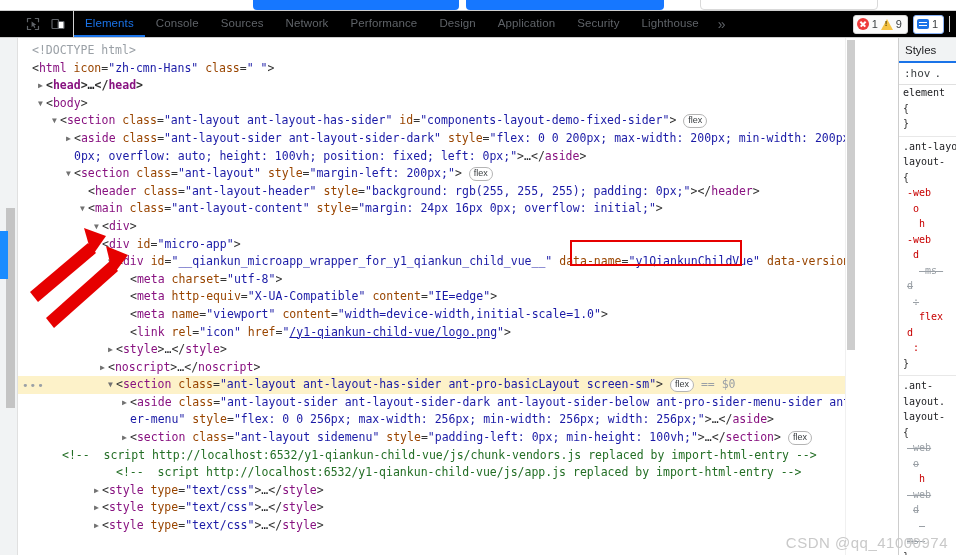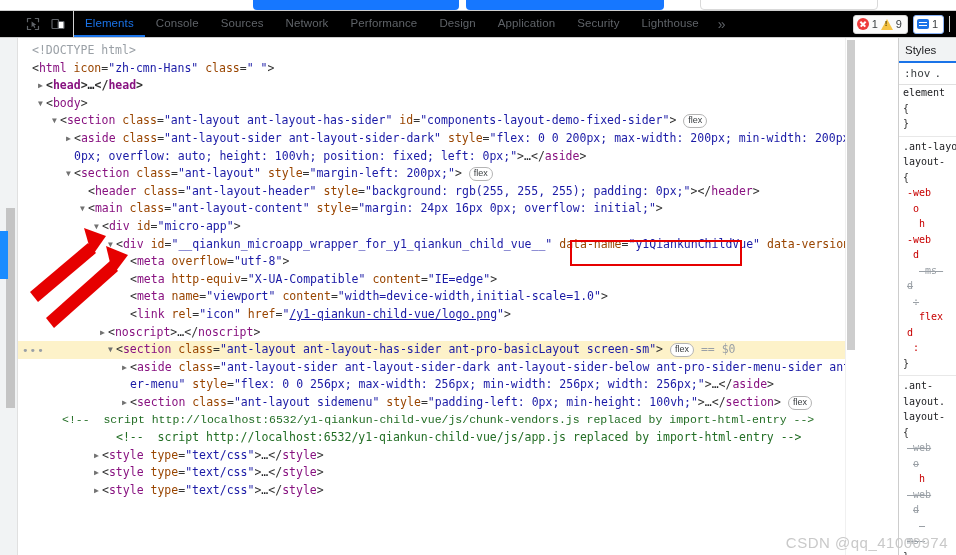--- a/index.html
+++ b/index.html
@@ -472,32 +472,34 @@
             <div class="node" style="padding-left: 6px;"><span class="arrow blank">&nbsp;</span><span><span class="dt">&lt;!DOCTYPE html&gt;</span></span></div>
             <div class="node" style="padding-left: 6px;"><span class="arrow blank">&nbsp;</span><span><span class="pn">&lt;</span><span class="tg">html</span> <span class="at">icon</span><span class="pn">=</span><span class="av">"zh-cmn-Hans"</span> <span class="at">class</span><span class="pn">=</span><span class="av">" "</span><span class="pn">&gt;</span></span></div>
             <div class="node" style="padding-left: 20px; font-weight: bold;"><span class="arrow">▶</span><span><span class="pn">&lt;</span><span class="tg">head</span><span class="pn">&gt;</span><span class="txt">…</span><span class="pn">&lt;/</span><span class="tg">head</span><span class="pn">&gt;</span></span></div>
             <div class="node" style="padding-left: 20px;"><span class="arrow">▼</span><span><span class="pn">&lt;</span><span class="tg">body</span><span class="pn">&gt;</span></span></div>
             <div class="node" style="padding-left: 34px;"><span class="arrow">▼</span><span><span class="pn">&lt;</span><span class="tg">section</span> <span class="at">class</span><span class="pn">=</span><span class="av">"ant-layout ant-layout-has-sider"</span> <span class="at">id</span><span class="pn">=</span><span class="av">"components-layout-demo-fixed-sider"</span><span class="pn">&gt;</span> <span class="badge-flex">flex</span></span></div>
             <div class="node" style="padding-left: 48px;"><span class="arrow">▶</span><span><span class="pn">&lt;</span><span class="tg">aside</span> <span class="at">class</span><span class="pn">=</span><span class="av">"ant-layout-sider ant-layout-sider-dark"</span> <span class="at">style</span><span class="pn">=</span><span class="av">"flex: 0 0 200px; max-width: 200px; min-width: 200px; width: 20</span></span></div>
             <div class="node" style="padding-left: 48px;"><span class="arrow blank">&nbsp;</span><span><span class="av">0px; overflow: auto; height: 100vh; position: fixed; left: 0px;"</span><span class="pn">&gt;</span><span class="txt">…</span><span class="pn">&lt;/</span><span class="tg">aside</span><span class="pn">&gt;</span></span></div>
             <div class="node" style="padding-left: 48px;"><span class="arrow">▼</span><span><span class="pn">&lt;</span><span class="tg">section</span> <span class="at">class</span><span class="pn">=</span><span class="av">"ant-layout"</span> <span class="at">style</span><span class="pn">=</span><span class="av">"margin-left: 200px;"</span><span class="pn">&gt;</span> <span class="badge-flex">flex</span></span></div>
             <div class="node" style="padding-left: 62px;"><span class="arrow blank">&nbsp;</span><span><span class="pn">&lt;</span><span class="tg">header</span> <span class="at">class</span><span class="pn">=</span><span class="av">"ant-layout-header"</span> <span class="at">style</span><span class="pn">=</span><span class="av">"background: rgb(255, 255, 255); padding: 0px;"</span><span class="pn">&gt;&lt;/</span><span class="tg">header</span><span class="pn">&gt;</span></span></div>
             <div class="node" style="padding-left: 62px;"><span class="arrow">▼</span><span><span class="pn">&lt;</span><span class="tg">main</span> <span class="at">class</span><span class="pn">=</span><span class="av">"ant-layout-content"</span> <span class="at">style</span><span class="pn">=</span><span class="av">"margin: 24px 16px 0px; overflow: initial;"</span><span class="pn">&gt;</span></span></div>
+            <div class="node" style="padding-left: 76px;"><span class="arrow">▼</span><span><span class="pn">&lt;</span><span class="tg">div</span><span class="pn">&gt;</span></span></div>
             <div class="node" style="padding-left: 76px;"><span class="arrow">▼</span><span><span class="pn">&lt;</span><span class="tg">div</span> <span class="at">id</span><span class="pn">=</span><span class="av">"micro-app"</span><span class="pn">&gt;</span></span></div>
             <div class="node" style="padding-left: 90px;"><span class="arrow">▼</span><span><span class="pn">&lt;</span><span class="tg">div</span> <span class="at">id</span><span class="pn">=</span><span class="av">"__qiankun_microapp_wrapper_for_y1_qiankun_child_vue__"</span> <span class="at">data-name</span><span class="pn">=</span><span class="av">"y1QiankunChildVue"</span> <span class="at">data-version</span><span class="pn">=</span><span class="av">"2.7.0"</span></span></div>
-            <div class="node" style="padding-left: 104px;"><span class="arrow blank">&nbsp;</span><span><span class="pn">&lt;</span><span class="tg">meta</span> <span class="at">overflow</span><span class="pn">=</span><span class="av">"utf-8"</span><span class="pn">&gt;</span></span></div>
+            <div class="node" style="padding-left: 104px;"><span class="arrow blank">&nbsp;</span><span><span class="pn">&lt;</span><span class="tg">meta</span> <span class="at">charset</span><span class="pn">=</span><span class="av">"utf-8"</span><span class="pn">&gt;</span></span></div>
             <div class="node" style="padding-left: 104px;"><span class="arrow blank">&nbsp;</span><span><span class="pn">&lt;</span><span class="tg">meta</span> <span class="at">http-equiv</span><span class="pn">=</span><span class="av">"X-UA-Compatible"</span> <span class="at">content</span><span class="pn">=</span><span class="av">"IE=edge"</span><span class="pn">&gt;</span></span></div>
             <div class="node" style="padding-left: 104px;"><span class="arrow blank">&nbsp;</span><span><span class="pn">&lt;</span><span class="tg">meta</span> <span class="at">name</span><span class="pn">=</span><span class="av">"viewport"</span> <span class="at">content</span><span class="pn">=</span><span class="av">"width=device-width,initial-scale=1.0"</span><span class="pn">&gt;</span></span></div>
             <div class="node" style="padding-left: 104px;"><span class="arrow blank">&nbsp;</span><span><span class="pn">&lt;</span><span class="tg">link</span> <span class="at">rel</span><span class="pn">=</span><span class="av">"icon"</span> <span class="at">href</span><span class="pn">=</span><span class="av">"</span><span class="lnk">/y1-qiankun-child-vue/logo.png</span><span class="av">"</span><span class="pn">&gt;</span></span></div>
+            <div class="node" style="padding-left: 90px;"><span class="arrow">▶</span><span><span class="pn">&lt;</span><span class="tg">style</span><span class="pn">&gt;</span><span class="txt">…</span><span class="pn">&lt;/</span><span class="tg">style</span><span class="pn">&gt;</span></span></div>
             <div class="node" style="padding-left: 82px;"><span class="arrow">▶</span><span><span class="pn">&lt;</span><span class="tg">noscript</span><span class="pn">&gt;</span><span class="txt">…</span><span class="pn">&lt;/</span><span class="tg">noscript</span><span class="pn">&gt;</span></span></div>
             <div class="node selected" style="padding-left: 90px;"><span class="ellipsis-badge" style="left: 4px;">•••</span><span class="arrow">▼</span><span><span class="pn">&lt;</span><span class="tg">section</span> <span class="at">class</span><span class="pn">=</span><span class="av">"ant-layout ant-layout-has-sider ant-pro-basicLayout screen-sm"</span><span class="pn">&gt;</span> <span class="badge-flex">flex</span> <span class="eqdollar">== $0</span></span></div>
             <div class="node" style="padding-left: 104px;"><span class="arrow">▶</span><span><span class="pn">&lt;</span><span class="tg">aside</span> <span class="at">class</span><span class="pn">=</span><span class="av">"ant-layout-sider ant-layout-sider-dark ant-layout-sider-below ant-pro-sider-menu-sider ant-pro-sid</span></span></div>
             <div class="node" style="padding-left: 104px;"><span class="arrow blank">&nbsp;</span><span><span class="av">er-menu"</span> <span class="at">style</span><span class="pn">=</span><span class="av">"flex: 0 0 256px; max-width: 256px; min-width: 256px; width: 256px;"</span><span class="pn">&gt;</span><span class="txt">…</span><span class="pn">&lt;/</span><span class="tg">aside</span><span class="pn">&gt;</span></span></div>
             <div class="node" style="padding-left: 104px;"><span class="arrow">▶</span><span><span class="pn">&lt;</span><span class="tg">section</span> <span class="at">class</span><span class="pn">=</span><span class="av">"ant-layout sidemenu"</span> <span class="at">style</span><span class="pn">=</span><span class="av">"padding-left: 0px; min-height: 100vh;"</span><span class="pn">&gt;</span><span class="txt">…</span><span class="pn">&lt;/</span><span class="tg">section</span><span class="pn">&gt;</span> <span class="badge-flex">flex</span></span></div>
-            <div class="node" style="padding-left: 36px; font-family: Liberation Mono, monospace;"><span class="arrow blank">&nbsp;</span><span><span class="cm">&lt;!--  script http://localhost:6532/y1-qiankun-child-vue/js/chunk-vendors.js replaced by import-html-entry --&gt;</span></span></div>
+            <div class="node" style="padding-left: 36px;"><span class="arrow blank">&nbsp;</span><span><span class="cm">&lt;!--  script http://localhost:6532/y1-qiankun-child-vue/js/chunk-vendors.js replaced by import-html-entry --&gt;</span></span></div>
             <div class="node" style="padding-left: 90px;"><span class="arrow blank">&nbsp;</span><span><span class="cm">&lt;!--  script http://localhost:6532/y1-qiankun-child-vue/js/app.js replaced by import-html-entry --&gt;</span></span></div>
             <div class="node" style="padding-left: 76px;"><span class="arrow">▶</span><span><span class="pn">&lt;</span><span class="tg">style</span> <span class="at">type</span><span class="pn">=</span><span class="av">"text/css"</span><span class="pn">&gt;</span><span class="txt">…</span><span class="pn">&lt;/</span><span class="tg">style</span><span class="pn">&gt;</span></span></div>
             <div class="node" style="padding-left: 76px;"><span class="arrow">▶</span><span><span class="pn">&lt;</span><span class="tg">style</span> <span class="at">type</span><span class="pn">=</span><span class="av">"text/css"</span><span class="pn">&gt;</span><span class="txt">…</span><span class="pn">&lt;/</span><span class="tg">style</span><span class="pn">&gt;</span></span></div>
             <div class="node" style="padding-left: 76px;"><span class="arrow">▶</span><span><span class="pn">&lt;</span><span class="tg">style</span> <span class="at">type</span><span class="pn">=</span><span class="av">"text/css"</span><span class="pn">&gt;</span><span class="txt">…</span><span class="pn">&lt;/</span><span class="tg">style</span><span class="pn">&gt;</span></span></div>
           </div>
         <div class="dom-sb">
           <div class="thumb2"></div>
         </div>
       </div>
 

